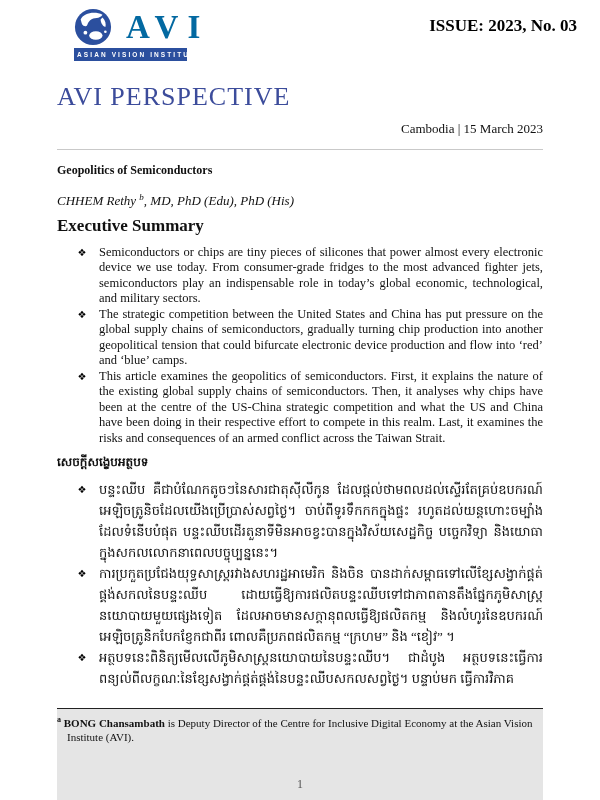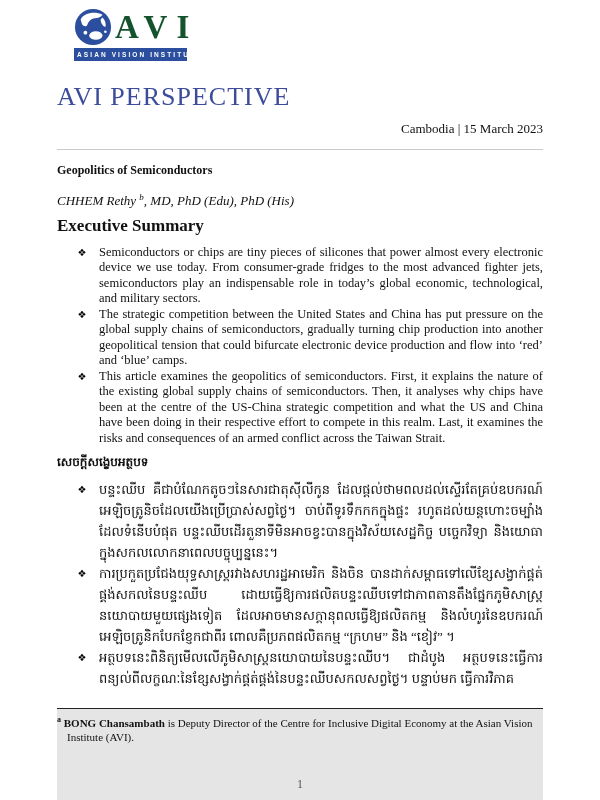--- a/index.html
+++ b/index.html
@@ -12,21 +12,21 @@
     font-family:"Liberation Serif", serif;
     color:#111;
     overflow:hidden;
   }
 
   
   .logo { position:absolute; top:8px; left:74px; }
   .logo-top { display:flex; align-items:center; height:38px; }
   .logo-acronym {
     font-weight:bold; font-size:33px; line-height:1;
-    color:#14532d; letter-spacing:9px; margin-left:3px;
+    color:#0369a1; letter-spacing:9px; margin-left:14px;
   }
   .logo-banner {
     margin-top:2px; width:113px;
     background:#2B4F9E; color:#ffffff;
     font-family:"Liberation Sans", sans-serif;
     font-weight:bold; font-size:6.5px; letter-spacing:2.1px;
     text-align:center; padding:3px 1px 3px 3px;
     white-space:nowrap; overflow:hidden;
   }
   .issue-label {
@@ -92,20 +92,21 @@
         <path d="M7,12 C10,5 22,3 30,7 C27,12 21,9 17,13 C13,17 15,20 11,19 C8,18 8,15 7,12 Z" fill="#ffffff"></path>
         <path d="M30,10 C33,13 34,17 33,20 C30,19 28,15 28,12 Z" fill="#ffffff"></path>
         <ellipse cx="23" cy="29" rx="7" ry="4.5" fill="#ffffff"></ellipse>
         <circle cx="12" cy="26" r="2" fill="#ffffff"></circle>
         <circle cx="33" cy="25" r="1.4" fill="#ffffff"></circle>
       </svg>
       <span class="logo-acronym">AVI</span>
     </div>
     <div class="logo-banner">ASIAN VISION INSTITUTE</div>
   </div>
+  <div class="issue-label">ISSUE: 2023, No. 03</div>
 
   <div class="content">
     <h1 class="masthead-title">AVI PERSPECTIVE</h1>
     <div class="dateline">Cambodia | 15 March 2023</div>
     <hr class="rule">
 
     <h2 class="article-title">Geopolitics of Semiconductors</h2>
 
     <div class="authors">
       <div><span>CHHEM Rethy</span> <sup>b</sup><span>, MD, PhD (Edu), PhD (His)</span></div>

